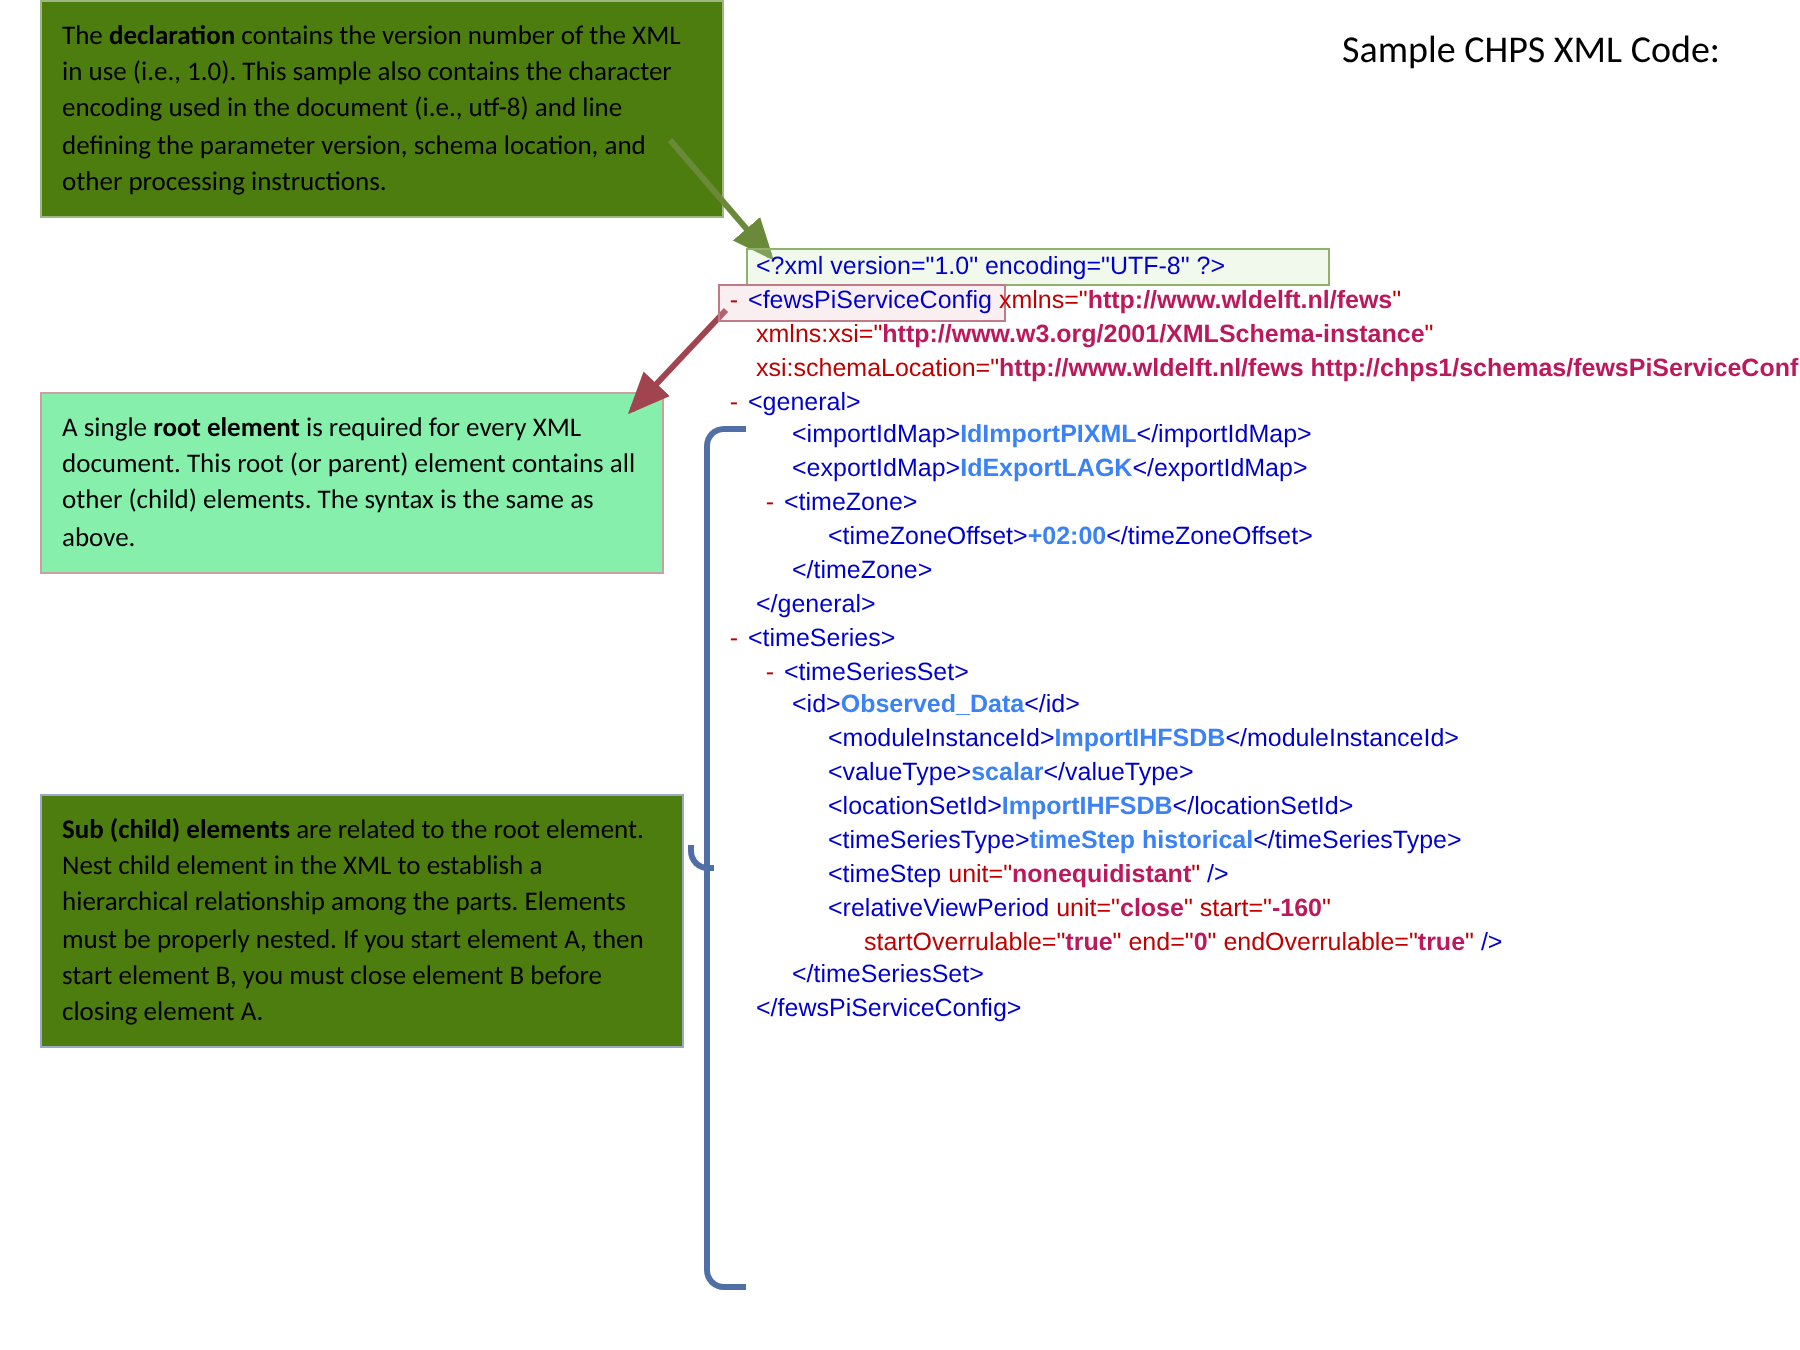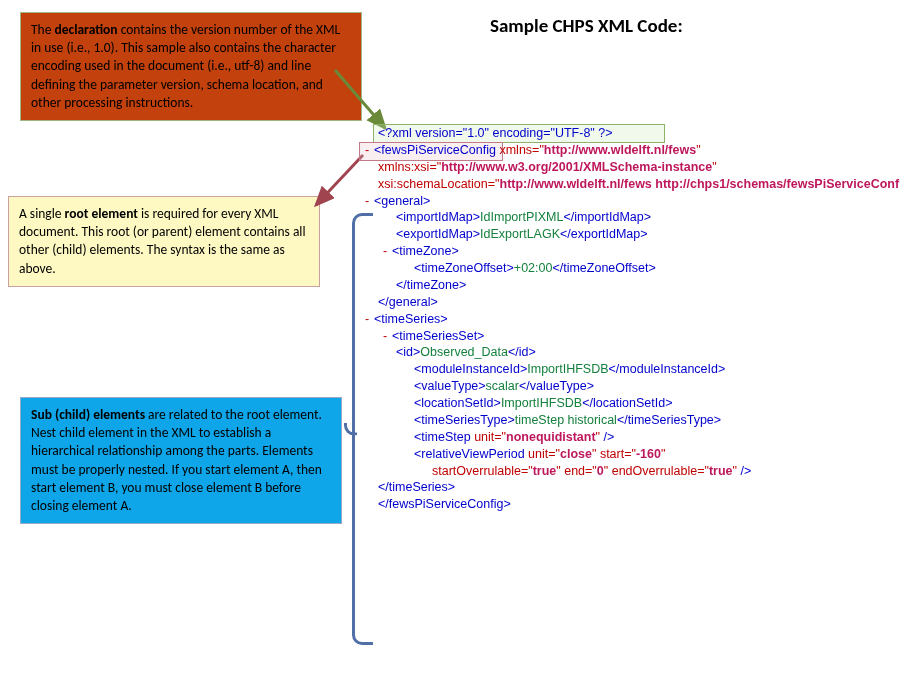--- a/index.html
+++ b/index.html
@@ -8,55 +8,55 @@
     font-family:Calibri,Arial,sans-serif;
     font-size:14px;
     background:#fff;
     color:#000;
     position:relative;
     overflow:hidden;
   }
   .title{
     position:absolute;
     top:14px;left:490px;right:40px;
-    text-align:left;
+    text-align:right;
     font-size:19px;
-    font-weight:bold;
+    font-weight:normal;
   }
   .box{
     position:absolute;
     padding:8px 10px;
     font-size:13.5px;
     line-height:1.35;
     border:1px solid;
   }
   .box b{font-weight:bold}
   .box-green{
-    top:12px;left:20px;width:320px;
-    background:#c2410c;border-color:#9fb883;
+    top:0;left:20px;width:320px;
+    background:#4d7c0f;border-color:#9fb883;
   }
   .box-pink{
-    top:196px;left:8px;width:290px;
-    background:#fef9c3;border-color:#c9a1a1;
+    top:196px;left:20px;width:290px;
+    background:#86efac;border-color:#c9a1a1;
   }
   .box-blue{
     top:397px;left:20px;width:300px;
-    background:#0ea5e9;border-color:#9aa9c6;
+    background:#4d7c0f;border-color:#9aa9c6;
   }
   .codepane{
     position:absolute;
     top:125px;left:360px;right:10px;bottom:10px;
     font-family:Verdana,Geneva,sans-serif;
     font-size:12.5px;
     line-height:1.35;
     white-space:nowrap;
   }
   .codepane .ln{display:block;position:relative}
   .tag{color:#0000cc}
-  .txt{color:#15803d;font-weight:normal}
+  .txt{color:#3b82f6;font-weight:bold}
   .att{color:#c00000}
   .attv{color:#be185d;font-weight:bold}
   .gutter{color:#c00000;display:inline-block;width:14px;text-align:center}
   .i0{padding-left:0}
   .i1{padding-left:18px}
   .i2{padding-left:36px}
   .i3{padding-left:54px}
   .decl-hl{
     position:absolute;top:124px;left:373px;width:290px;height:17px;
     border:1px solid #8fb26a;background:rgba(200,230,180,.25);
@@ -131,15 +131,15 @@
   <span class="ln"><span class="gutter">-</span><span class="tag">&lt;timeSeries&gt;</span></span>
   <span class="ln i1"><span class="gutter">-</span><span class="tag">&lt;timeSeriesSet&gt;</span></span>
   <span class="ln i2"><span class="tag">&lt;id&gt;</span><span class="txt">Observed_Data</span><span class="tag">&lt;/id&gt;</span></span>
   <span class="ln i3"><span class="tag">&lt;moduleInstanceId&gt;</span><span class="txt">ImportIHFSDB</span><span class="tag">&lt;/moduleInstanceId&gt;</span></span>
   <span class="ln i3"><span class="tag">&lt;valueType&gt;</span><span class="txt">scalar</span><span class="tag">&lt;/valueType&gt;</span></span>
   <span class="ln i3"><span class="tag">&lt;locationSetId&gt;</span><span class="txt">ImportIHFSDB</span><span class="tag">&lt;/locationSetId&gt;</span></span>
   <span class="ln i3"><span class="tag">&lt;timeSeriesType&gt;</span><span class="txt">timeStep historical</span><span class="tag">&lt;/timeSeriesType&gt;</span></span>
   <span class="ln i3"><span class="tag">&lt;timeStep</span> <span class="att">unit="</span><span class="attv">nonequidistant</span><span class="att">"</span> <span class="tag">/&gt;</span></span>
   <span class="ln i3"><span class="tag">&lt;relativeViewPeriod</span> <span class="att">unit="</span><span class="attv">close</span><span class="att">"</span> <span class="att">start="</span><span class="attv">-160</span><span class="att">"</span></span>
   <span class="ln" style="padding-left:72px"><span class="att">startOverrulable="</span><span class="attv">true</span><span class="att">"</span> <span class="att">end="</span><span class="attv">0</span><span class="att">"</span> <span class="att">endOverrulable="</span><span class="attv">true</span><span class="att">"</span> <span class="tag">/&gt;</span></span>
-  <span class="ln i1"><span class="tag">&lt;/timeSeries&gt;</span></span>
+  <span class="ln i2"><span class="tag">&lt;/timeSeriesSet&gt;</span></span>
   <span class="ln i1"><span class="tag">&lt;/<span>fewsPiServiceConfig</span>&gt;</span></span>
 </div>
 
 </body></html>

